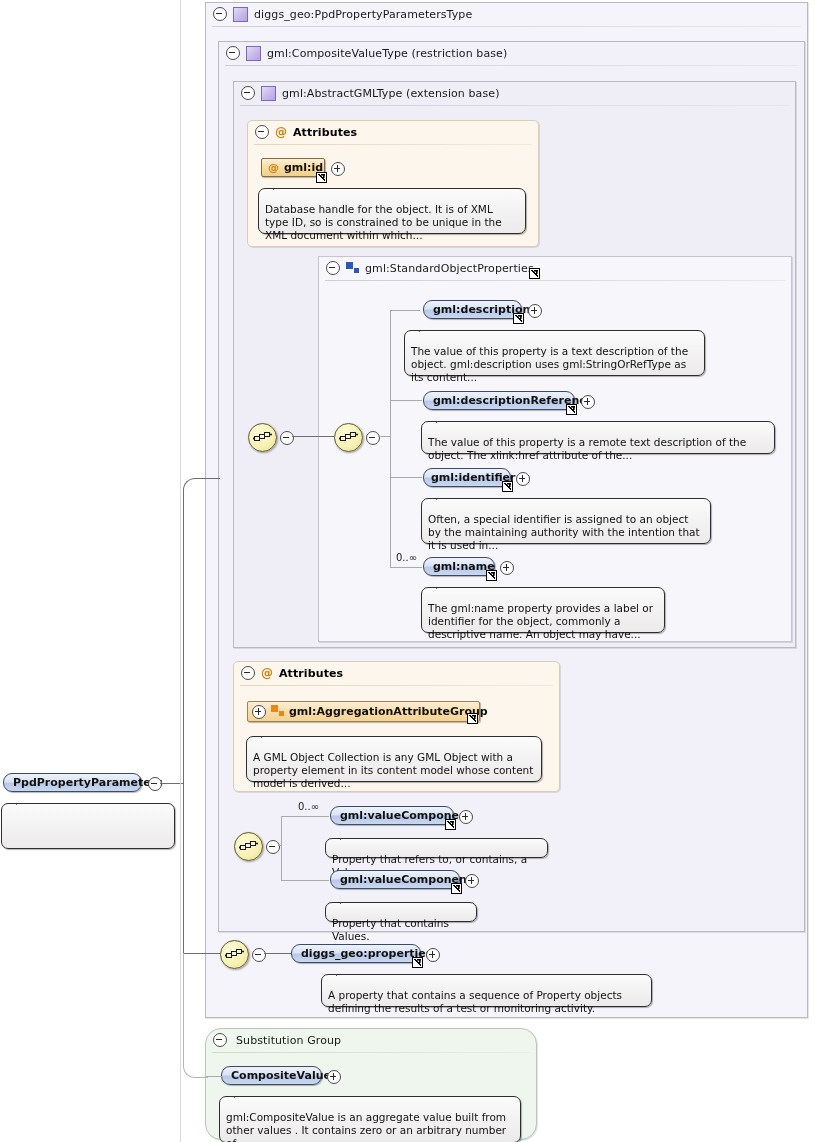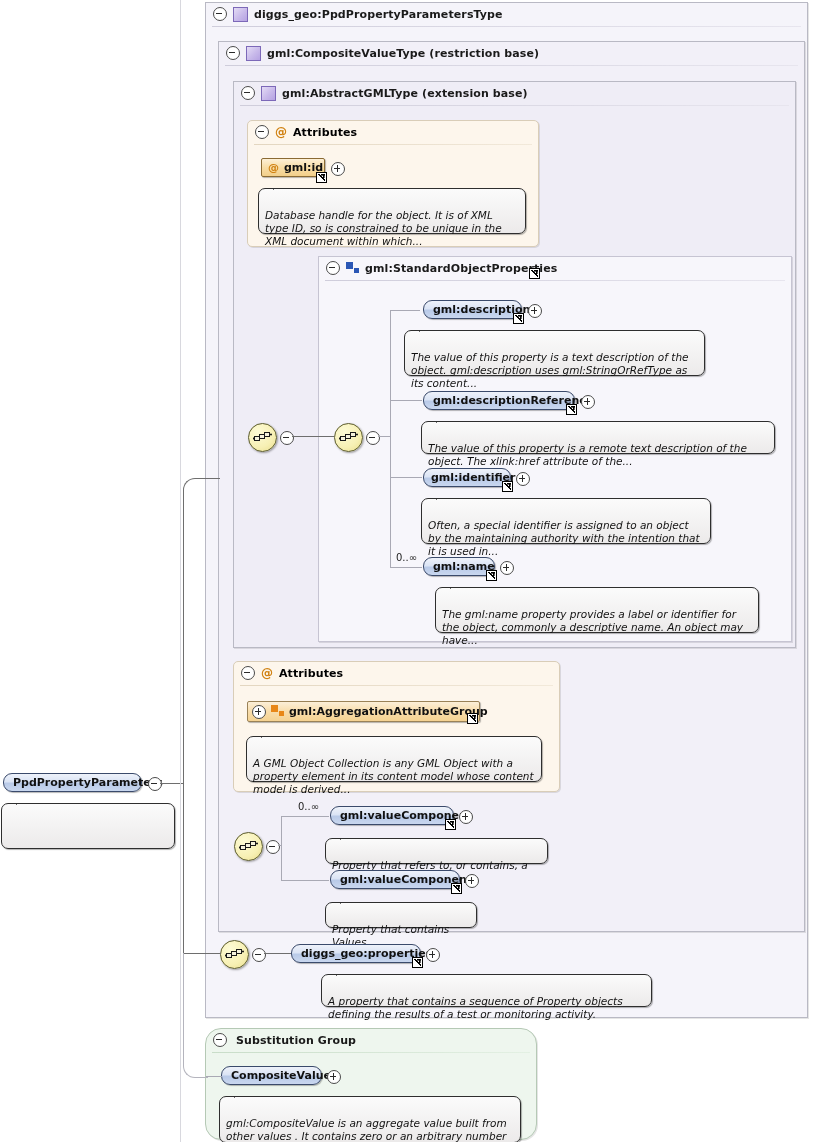--- a/index.html
+++ b/index.html
@@ -33,21 +33,21 @@
     display:flex;align-items:center;gap:6px;padding-left:7px;
     font-size:11px;
   }
   .panel-rule{
     position:absolute;left:6px;right:6px;top:23px;height:1px;
     background:linear-gradient(to right,#cfcddb,#e7e5ee);
   }
   .panel.attr .panel-rule{background:linear-gradient(to right,#e3d6c0,#f2e9da);}
   .panel.subst .panel-rule{background:linear-gradient(to right,#c9ddc9,#e3f0e3);}
 
-  .head-label{font-weight:bold;color:#1a1a1a;letter-spacing:.1px;}
+  .head-label{font-weight:normal;color:#1a1a1a;letter-spacing:.1px;}
   .head-label.attr{font-weight:bold;color:#000;}
 
   
   .exp{
     width:12px;height:12px;border-radius:50%;
     border:1px solid #4a4a4a;background:#ffffff;
     position:relative;flex:0 0 auto;display:inline-block;
   }
   .exp::before{
     content:"";position:absolute;left:2px;top:5px;width:6px;height:1px;background:#2a2a2a;
@@ -112,24 +112,23 @@
       linear-gradient(to right,#000 0,#000 100%) no-repeat right top/4px 1.6px,
       linear-gradient(to bottom,#000 0,#000 100%) no-repeat right top/1.6px 4px;
   }
 
   
   .bubble{
     position:absolute;box-sizing:border-box;
     border:1px solid #2e2e2e;
     border-radius:7px;
     background:linear-gradient(to bottom,#fbfbfb,#eceaea);
-    padding:20px 6px 4px 6px;
+    padding:14px 6px 4px 6px;
     font-size:10.5px;line-height:13px;color:#111;
     box-shadow:1px 1px 1px rgba(0,0,0,.30);
-    font-style:italic;
   }
   .bubble .tip{
     position:absolute;top:-7px;left:14px;width:13px;height:8px;overflow:hidden;
   }
   .bubble .tip::before{
     content:"";position:absolute;left:0;top:7px;width:11px;height:11px;
     background:#fbfbfb;border-left:1px solid #2e2e2e;border-top:1px solid #2e2e2e;
     transform:rotate(45deg);transform-origin:0 0;
   }
 
@@ -287,21 +286,21 @@
     <span class="tip"></span>
     <span>Often, a special identifier is assigned to an object by the maintaining authority with the intention that it is used in...</span>
   </div>
 
   <div class="card" style="left:396px;top:552px;">0..∞</div>
   <div class="node" style="left:423px;top:557px;width:72px;">
     <span>gml:name</span>
   </div>
   <div class="linkmark" style="left:486px;top:570px;"></div>
   <div class="exp plus" style="position:absolute;left:500px;top:561px;"></div>
-  <div class="bubble" style="left:435px;top:587px;width:324px;height:46px;border-radius:7px;">
+  <div class="bubble" style="left:421px;top:587px;width:244px;height:46px;border-radius:7px;">
     <span class="tip"></span>
     <span>The gml:name property provides a label or identifier for the object, commonly a descriptive name. An object may have...</span>
   </div>
 
   <div class="panel attr" style="left:233px;top:661px;width:327px;height:131px;border-radius:5px;">
     <div class="panel-head">
       <span class="exp"></span>
       <span class="ico-at">@</span>
       <span class="head-label attr">Attributes</span>
     </div>

